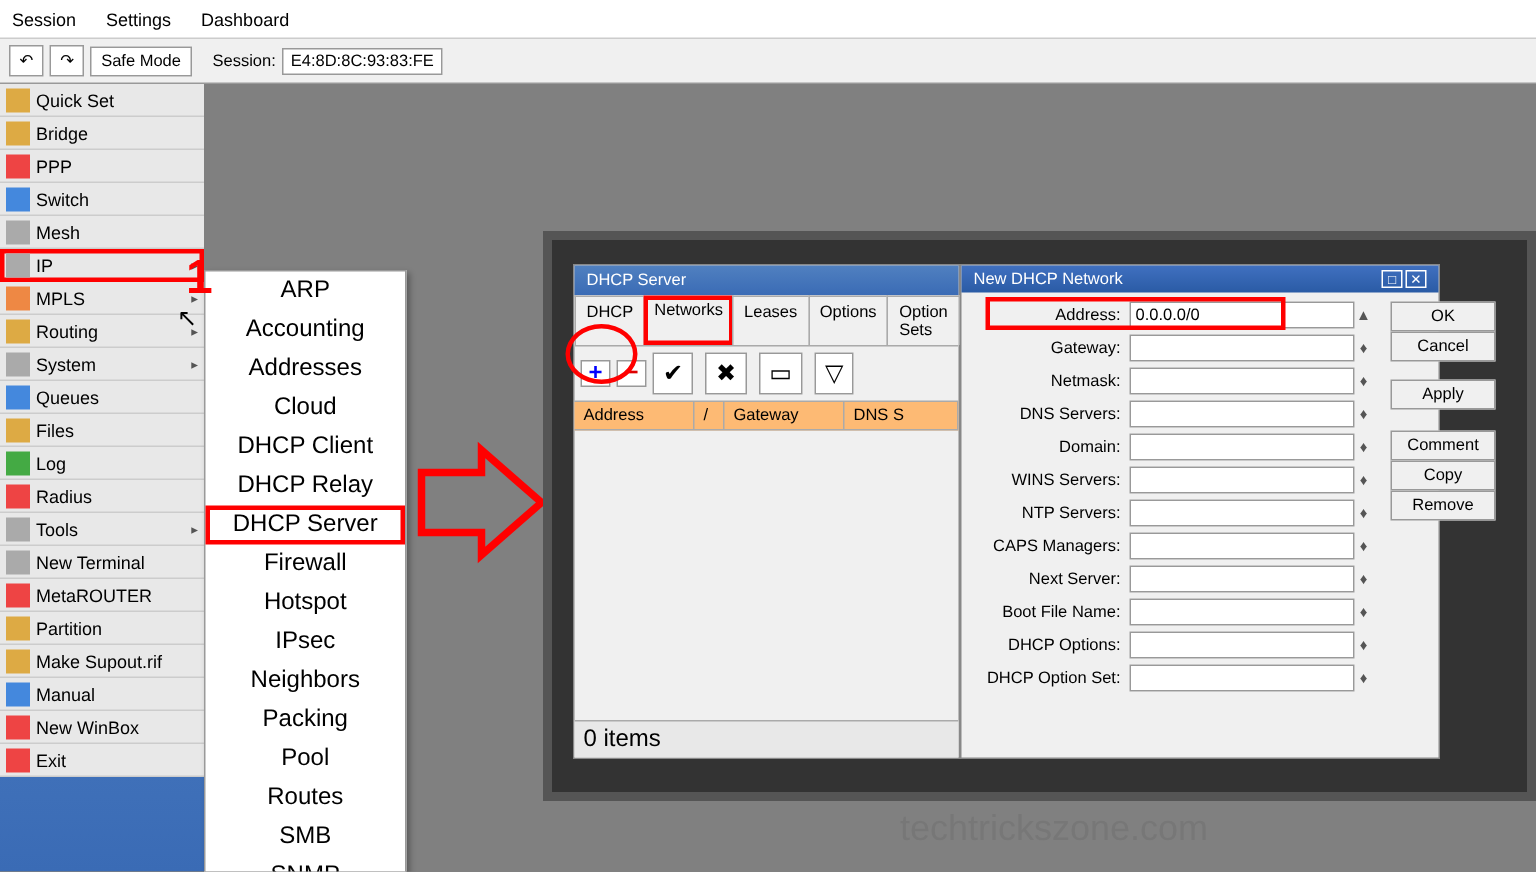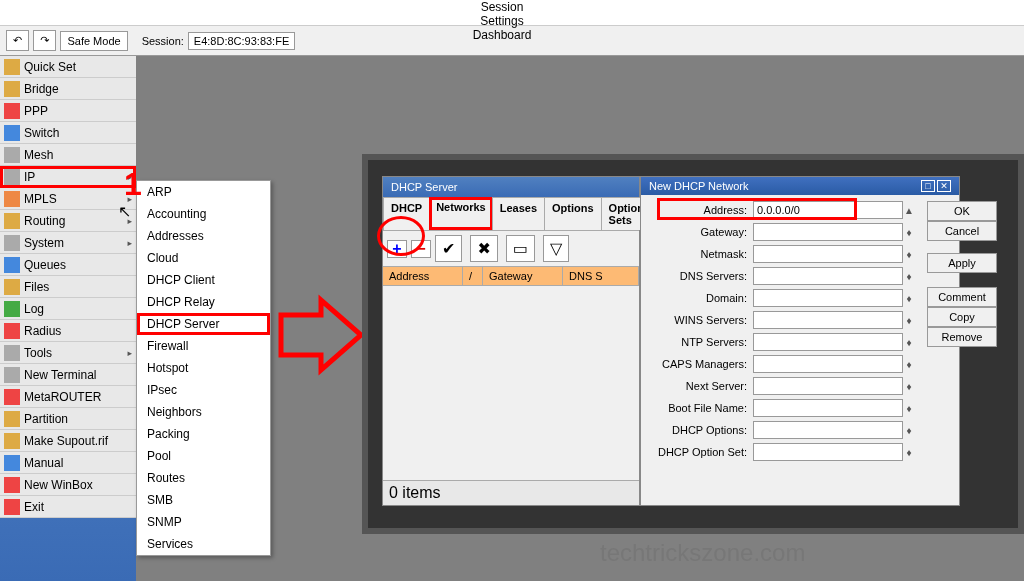--- a/index.html
+++ b/index.html
@@ -1,46 +1,46 @@
 <!DOCTYPE html>
 <html><head>
 <meta charset="utf-8">
 <style>
 * { box-sizing: border-box; font-family: Arial, sans-serif; }
 body { margin: 0; background: #808080; width: 1024px; height: 581px; position: relative; overflow: hidden; }
 
-.menubar { background: #fff; height: 26px; display: flex; align-items: center; padding: 0 8px; font-size: 12px; border-bottom: 1px solid #ccc; flex-direction: column; }
+.menubar { background: #fff; height: 26px; display: flex; align-items: center; padding: 0 8px; font-size: 12px; border-bottom: 1px solid #ccc; }
 .menubar span { margin-right: 20px; cursor: pointer; }
 
 .toolbar { background: #f0f0f0; height: 30px; display: flex; align-items: center; padding: 0 6px; border-bottom: 1px solid #999; font-size: 11px; }
 .tbtn { border: 1px solid #999; background: #fff; padding: 3px 6px; margin-right: 4px; cursor: pointer; display: inline-flex; align-items: center; }
 .toolbar .session-label { margin-left: 10px; margin-right: 4px; }
 .session-val { border: 1px solid #999; background: #fff; padding: 2px 5px; }
 
 .sidebar { position: absolute; top: 56px; left: 0; width: 136px; background: linear-gradient(to bottom, #6495d4, #3a6bb5); height: 525px; }
 .sb-item { display: flex; align-items: center; height: 22px; padding: 0 4px; font-size: 12px; background: #e8e8e8; border-bottom: 1px solid #ccc; cursor: pointer; }
 .sb-item.hl { border: 3px solid #ff0000; padding: 0 1px; height: 22px; }
 .sb-icon { width: 16px; height: 16px; margin-right: 4px; display: inline-block; }
 .sb-exp { margin-left: auto; font-size: 9px; color: #555; }
 
 .submenu { position: absolute; top: 180px; left: 136px; width: 135px; background: #fff; border: 1px solid #999; box-shadow: 2px 2px 4px rgba(0,0,0,0.3); }
-.sm-item { padding: 4px 10px; font-size: 12px; cursor: pointer; }
+.sm-item { padding: 4px 10px; font-size: 16px; cursor: pointer; text-align: center; }
 .sm-item.hl { border: 3px solid #ff0000; padding: 1px 7px; }
 
 .annot-1 { position: absolute; top: 166px; left: 124px; color: #ff0000; font-size: 32px; font-weight: bold; }
 .cursor { position: absolute; top: 202px; left: 118px; font-size: 16px; }
 
 .arrow { position: absolute; top: 290px; left: 276px; }
 
 .outer-frame { position: absolute; top: 154px; left: 362px; width: 662px; height: 380px; background: #333; border: 6px solid #555; }
 
 .win1 { position: absolute; top: 176px; left: 382px; width: 258px; height: 330px; background: #f0f0f0; border: 1px solid #888; }
 .win1 .title { background: linear-gradient(to bottom, #5080c0, #3a6bb5); color: #fff; padding: 4px 8px; font-size: 11px; }
 .tabs { display: flex; background: #e8e8e8; border-bottom: 1px solid #aaa; }
-.tab { padding: 4px 7px; font-size: 11px; border: 1px solid #aaa; border-bottom: none; background: #f0f0f0; cursor: pointer; margin-right: -1px; font-weight: bold; }
+.tab { padding: 4px 7px; font-size: 11px; border: 1px solid #aaa; border-bottom: none; background: #f0f0f0; cursor: pointer; margin-right: -1px; }
 .tab.hl { border: 3px solid #ff0000; padding: 1px 4px; }
 .win1-tb { padding: 4px; display: flex; align-items: center; gap: 4px; }
 .add-btn { width: 20px; height: 18px; border: 1px solid #999; background: #fff; display: flex; align-items: center; justify-content: center; color: #0000ff; font-weight: bold; cursor: pointer; }
 .circle { position: absolute; top: 216px; left: 377px; width: 48px; height: 40px; border: 3px solid #ff0000; border-radius: 50%; }
 .grid { border-top: 1px solid #aaa; font-size: 11px; }
 .grid-hdr { display: flex; background: #fdba74; border-bottom: 1px solid #aaa; }
 .grid-hdr div { padding: 3px 6px; border-right: 1px solid #aaa; }
 .status { position: absolute; bottom: 0; left: 0; right: 0; padding: 3px 6px; font-size: 16px; background: #e8e8e8; border-top: 1px solid #aaa; }
 
 .win2 { position: absolute; top: 176px; left: 640px; width: 320px; height: 330px; background: #f0f0f0; border: 1px solid #888; }

